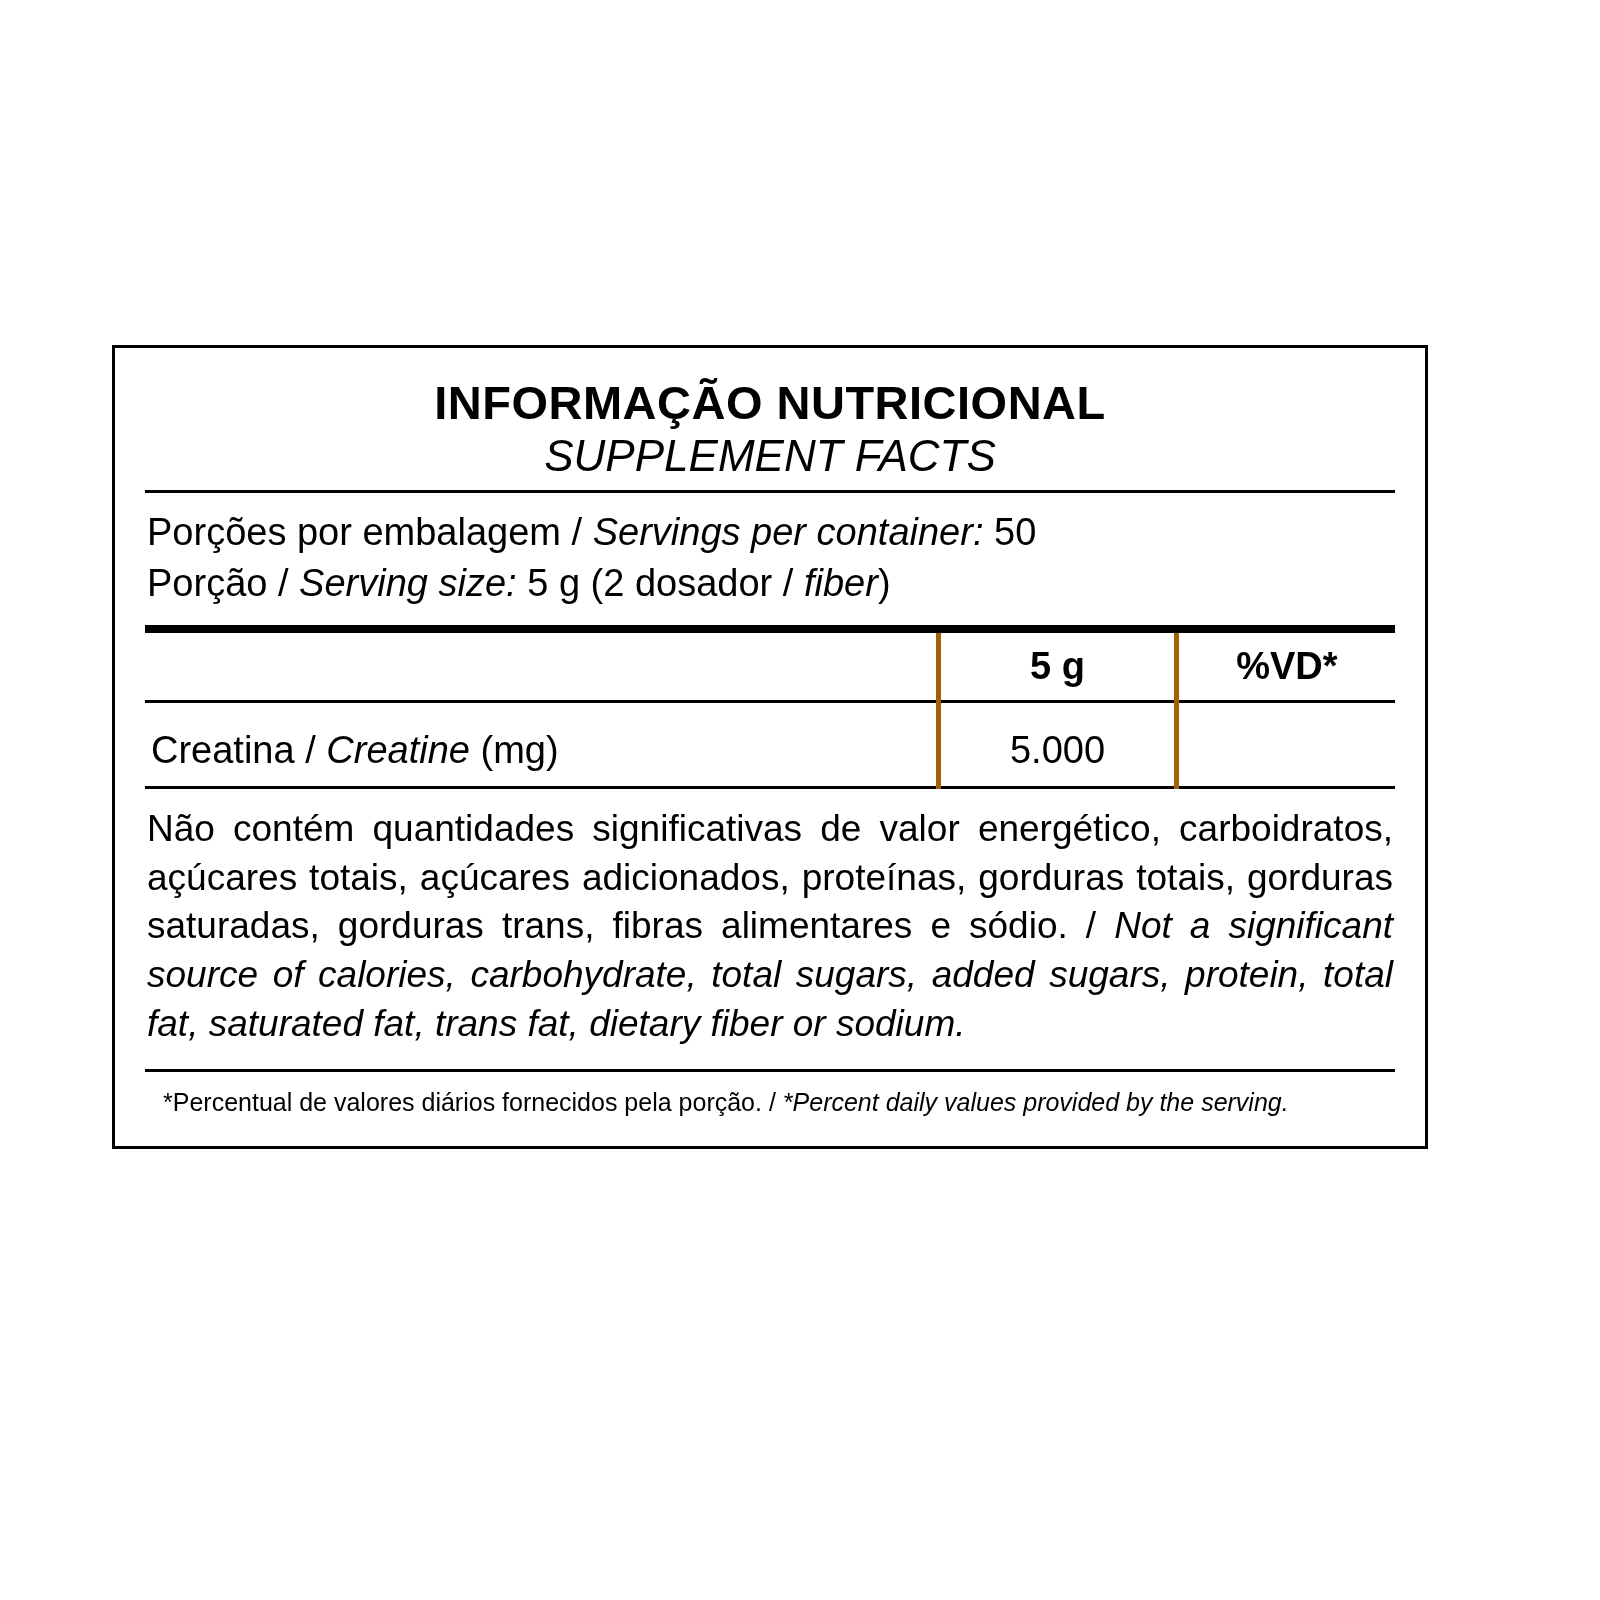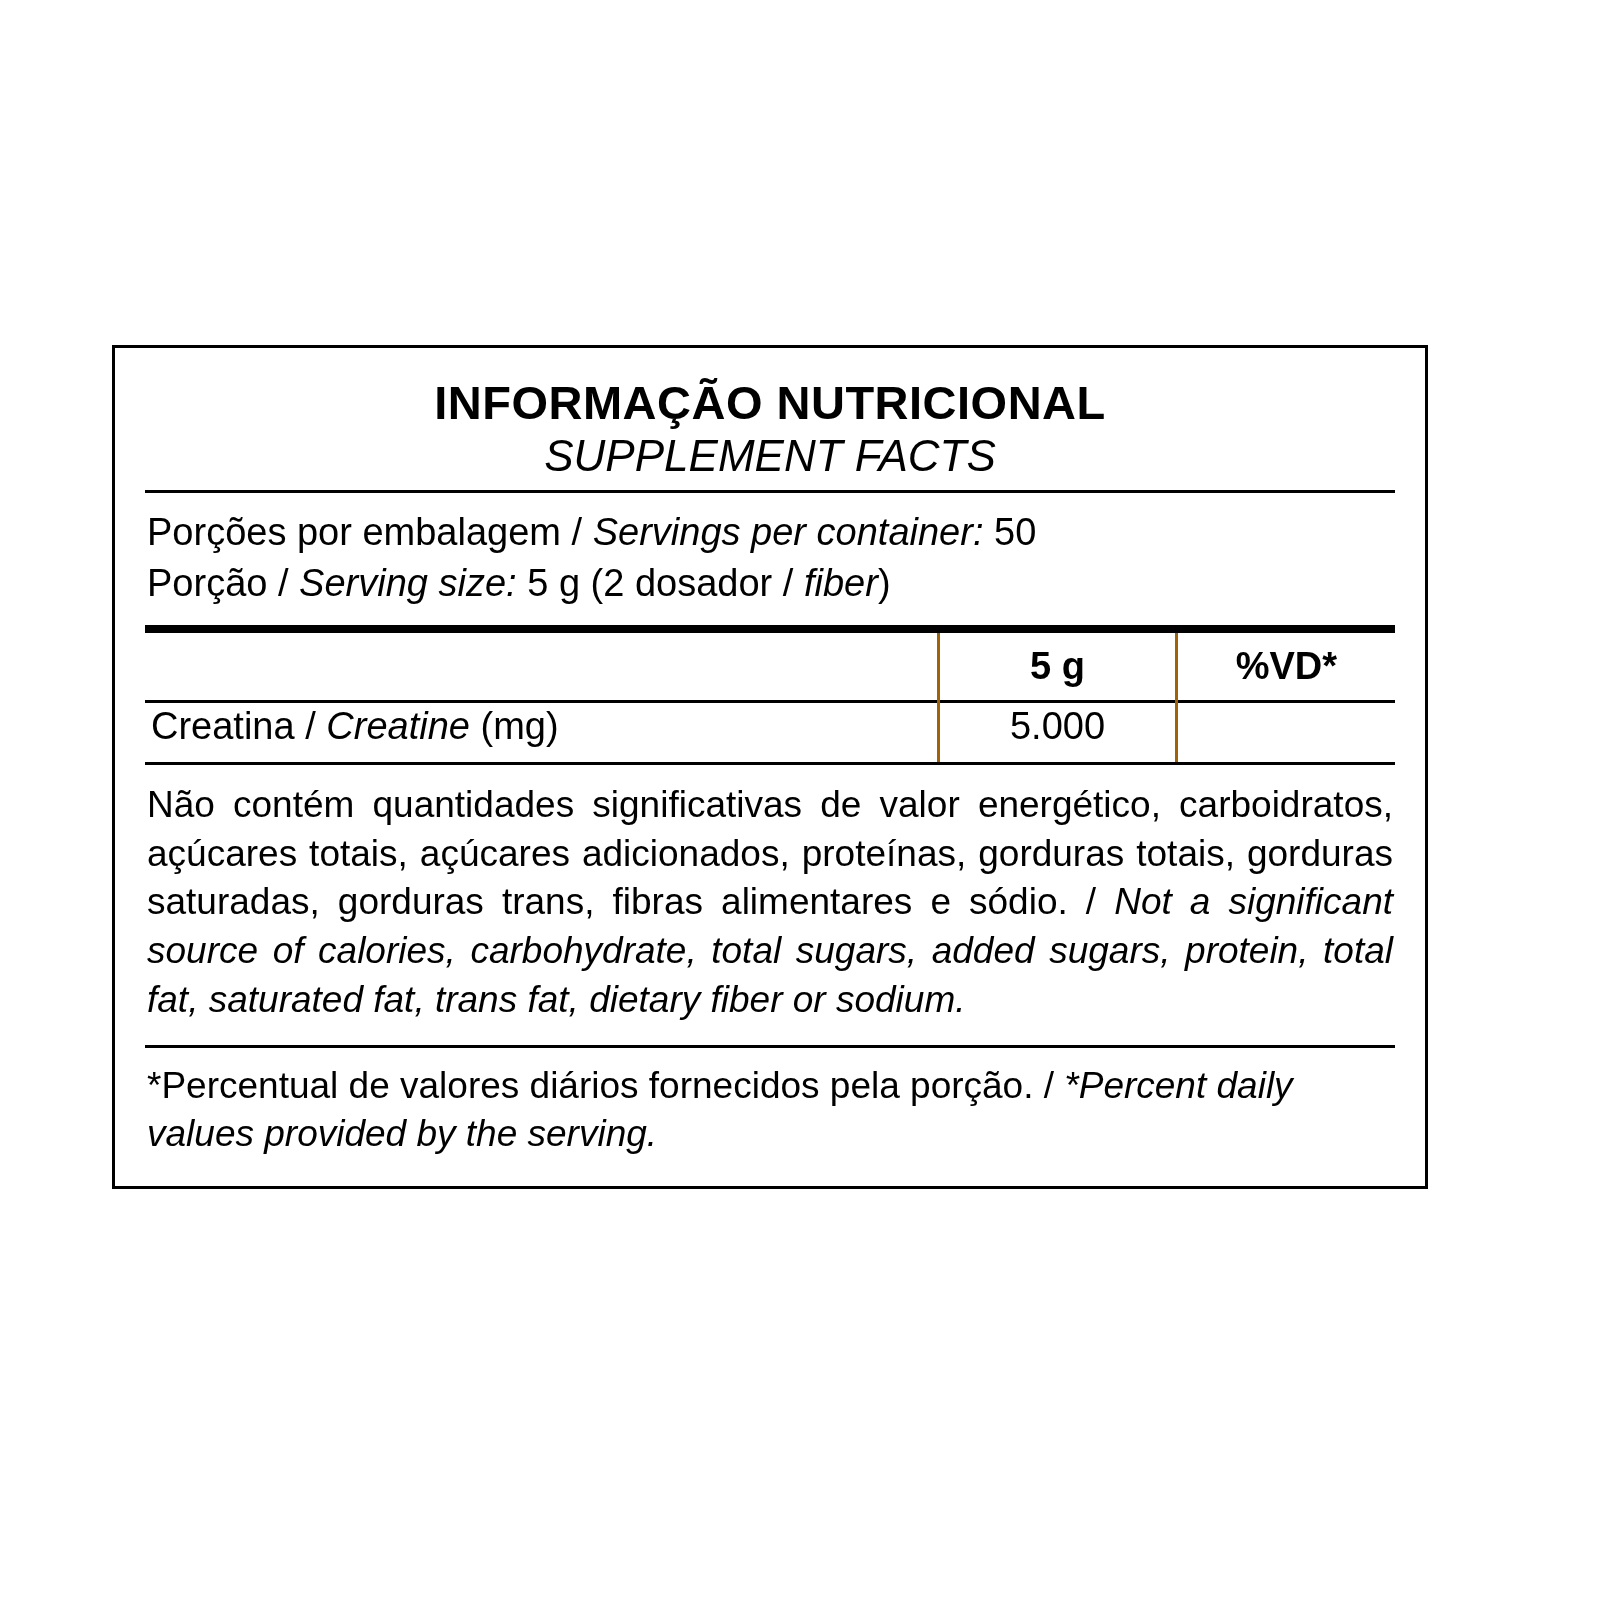--- a/index.html
+++ b/index.html
@@ -92,43 +92,44 @@
     padding-bottom: 12px;
   }
   table.facts thead th.c-blank {
     border-left: none;
   }
   table.facts .cell-amt,
   table.facts .cell-dv {
     text-align: center;
   }
   table.facts .vline-l {
-    border-left: 3px solid #a16207;
+    border-left: 5px solid #a16207;
   }
   table.facts tbody tr td {
     border-top: 3px solid #000000;
     border-bottom: 3px solid #000000;
-    padding-top: 2px;
+    padding-top: 26px;
     padding-bottom: 14px;
   }
 
   .disclaimer {
     font-size: 37px;
     line-height: 1.32;
     text-align: justify;
     text-justify: inter-word;
     padding: 16px 2px 12px 2px;
   }
   .disclaimer .pt { font-style: normal; }
   .disclaimer .en { font-style: italic; }
 
   .footnote {
-    font-size: 37px;
+    font-size: 25px;
     line-height: 1.3;
     padding: 14px 2px 2px 2px;
+    margin-left: 16px;
   }
   .footnote .en { font-style: italic; }
 </style>
 </head>
 <body>
 
 <div class="label-panel">
 
   <div class="title-block">
     <div class="title-main">INFORMAÇÃO NUTRICIONAL</div>

